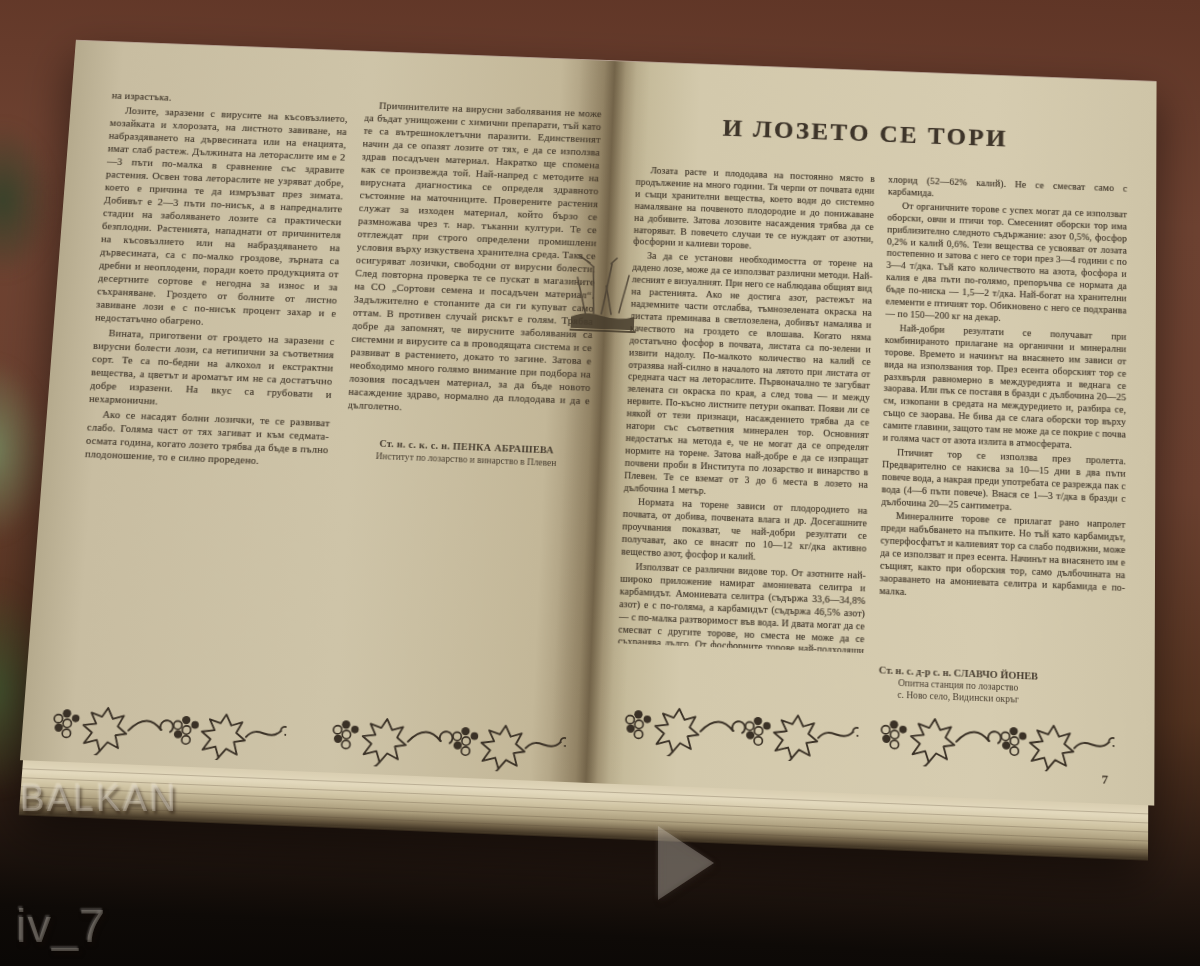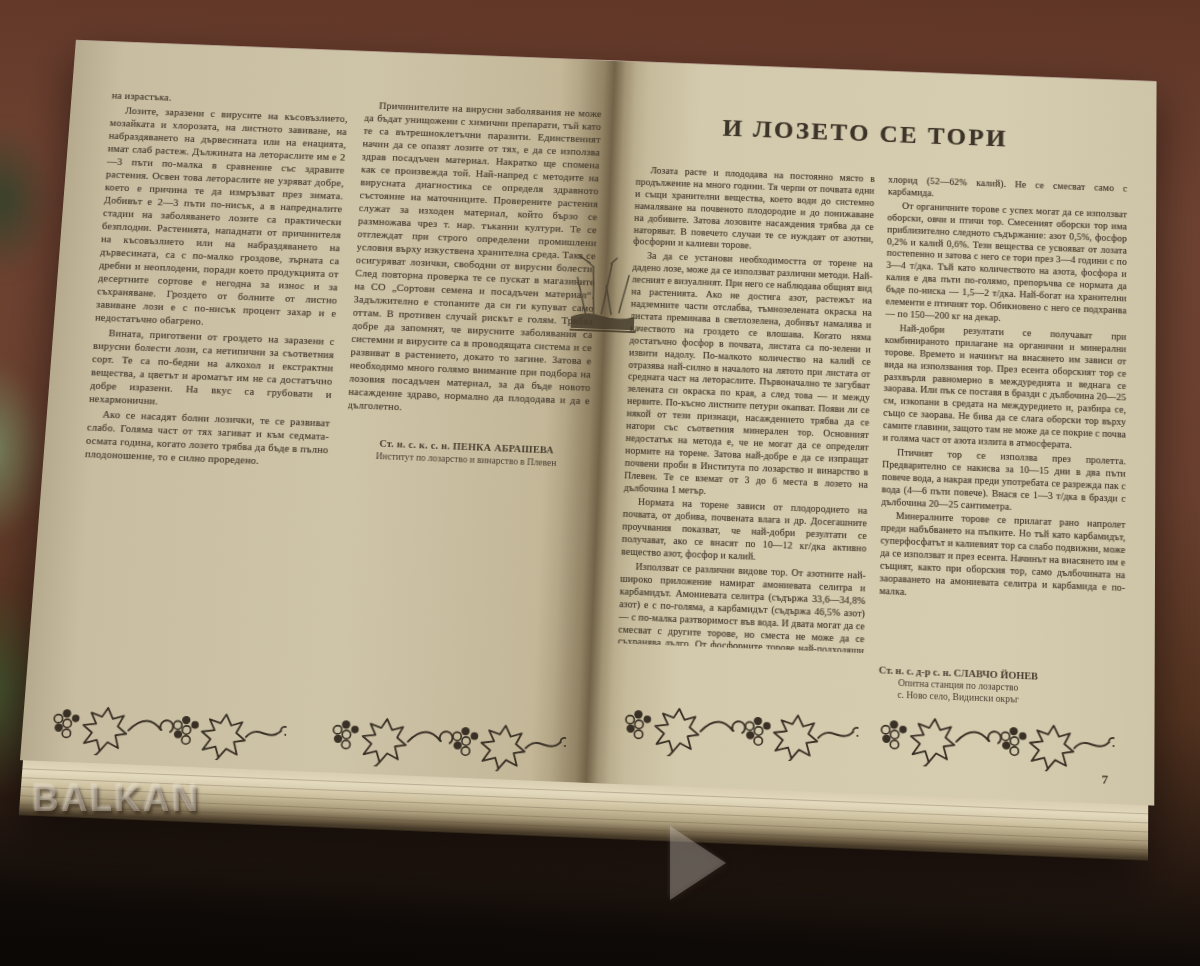--- a/index.html
+++ b/index.html
@@ -42,22 +42,22 @@
   .rp-author .name{font-weight:700;font-size:10.3px;}
   .rp-author .aff{font-size:9.6px;margin-top:1px;}
   .pagenum{position:absolute;right:46px;bottom:16px;font-weight:700;font-size:13px;color:#43392c;}
   
   .orn-row{position:absolute;left:28px;right:22px;bottom:8px;display:flex;justify-content:space-between;}
   .page.right .orn-row{left:34px;right:40px;bottom:30px;}
   .vine{width:236px;height:56px;}
   
   .gutter-art{position:absolute;left:calc(50% - 40px);top:202px;width:88px;height:96px;opacity:0.85;}
   
-  .watermark{position:absolute;left:18px;top:778px;width:800px;height:185px;pointer-events:none;z-index:5;
-    font-family:"Liberation Sans","DejaVu Sans",sans-serif;font-weight:700;}
+  .watermark{position:absolute;left:6px;top:778px;width:800px;height:185px;pointer-events:none;z-index:5;
+    font-family:"Liberation Sans","DejaVu Sans",sans-serif;font-weight:400;}
   .wm-balkan{position:absolute;left:14px;top:0;font-size:37px;letter-spacing:2px;color:rgba(214,207,194,0.40);
     text-shadow:2px 3px 3px rgba(35,22,12,0.5),-1px -2px 2px rgba(255,252,244,0.28);}
   .wm-auction{position:absolute;left:0;top:24px;font-size:99px;letter-spacing:2px;line-height:1;color:rgba(210,203,190,0.38);
     text-shadow:3px 4px 5px rgba(30,18,10,0.55),-2px -2px 3px rgba(255,252,244,0.30);}
   .wm-play{position:absolute;left:652px;top:48px;width:0;height:0;
     border-top:37px solid transparent;border-bottom:37px solid transparent;
     border-left:56px solid rgba(222,216,204,0.30);
     filter:drop-shadow(2px 3px 3px rgba(30,18,10,0.5)) drop-shadow(-1px -1px 2px rgba(255,252,244,0.25));}
   .wm-id{position:absolute;left:10px;top:120px;font-size:47px;letter-spacing:1px;color:rgba(200,193,181,0.33);
     text-shadow:2px 3px 4px rgba(20,12,6,0.6),-1px -2px 2px rgba(255,252,244,0.22);}
@@ -174,14 +174,15 @@
         <path d="M4 90 h68" stroke="#463c2c" stroke-width="2"></path>
       </svg>
 
     </div>
     <div class="edges"></div>
   </div>
 
   <div class="watermark">
     <div class="wm-balkan">BALKAN</div>
     <div class="wm-play"></div>
+    <div class="wm-id">iv_7</div>
   </div>
 </div>
 
 </body></html>

